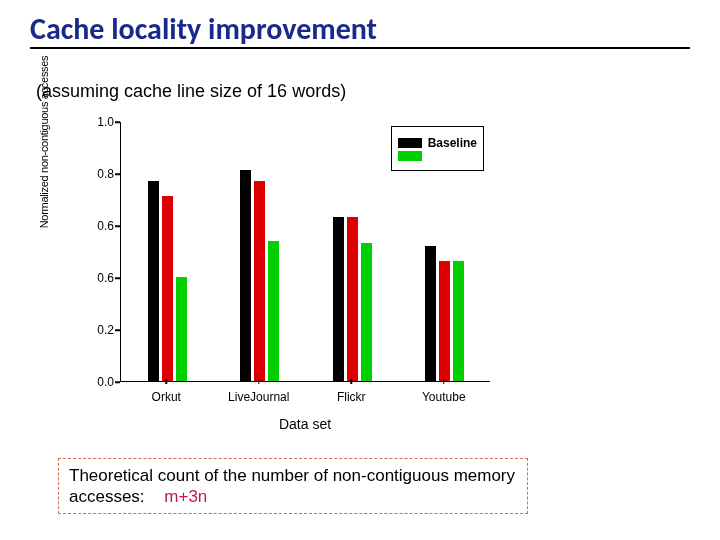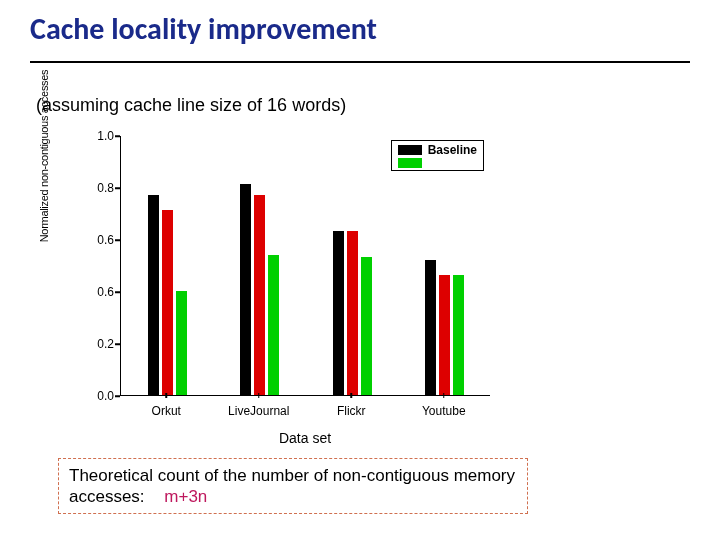--- a/index.html
+++ b/index.html
@@ -9,21 +9,21 @@
     font-family: Arial, Helvetica, sans-serif;
     background: #fff;
     position: relative;
     padding: 10px 30px 10px 30px;
   }
   .title {
     font-size: 30px;
     font-weight: bold;
     color: #1a2a8a;
     border-bottom: 2px solid #000;
-    padding-bottom: 14px;
+    padding-bottom: 0;
     margin-bottom: 8px;
     font-family: Calibri, Arial, sans-serif;
   }
   .subtitle {
     font-size: 18px;
     color: #000;
     line-height: 1.25;
     margin-left: 6px;
     margin-bottom: 10px;
   }
@@ -105,21 +105,21 @@
   }
   .bar.baseline { background: #000; }
   .bar.adj { background: #d00; }
   .bar.perm { background: #00d000; }
   .legend {
     position: absolute;
     right: 6px;
     top: 4px;
     background: #fff;
     border: 1px solid #000;
-    padding: 1px 6px;
+    padding: 8px 6px;
     font-size: 12px;
     font-weight: bold;
   }
   .legend-row {
     display: flex;
     align-items: center;
     gap: 6px;
     margin: 1px 0;
   }
   .legend-swatch {

